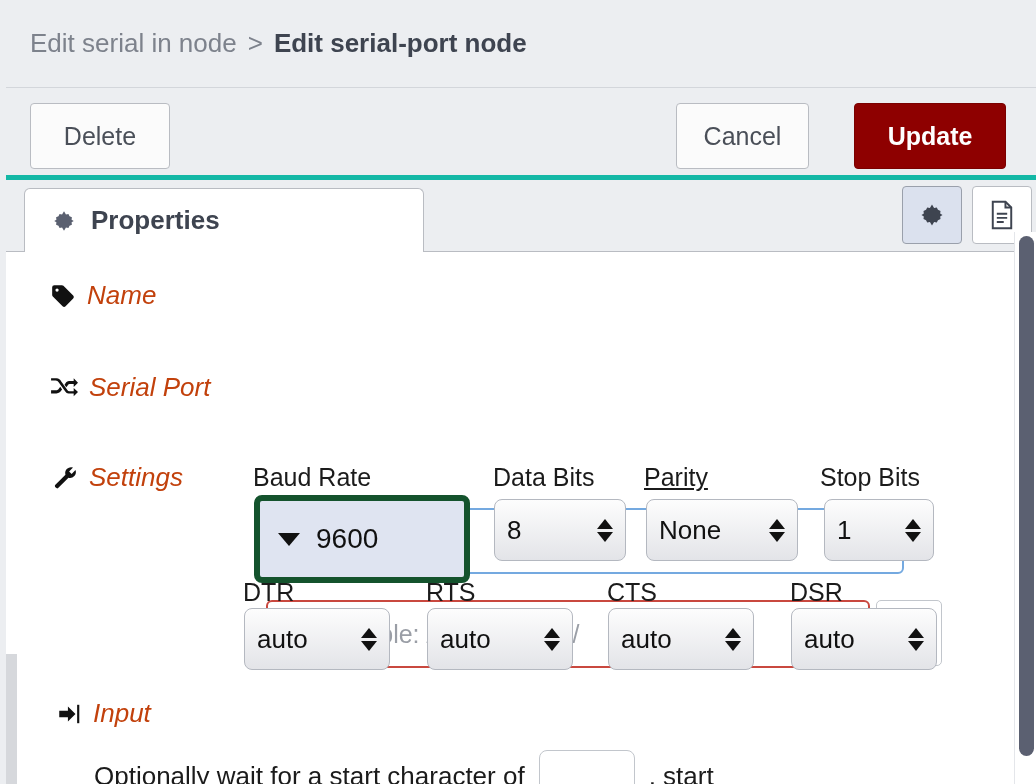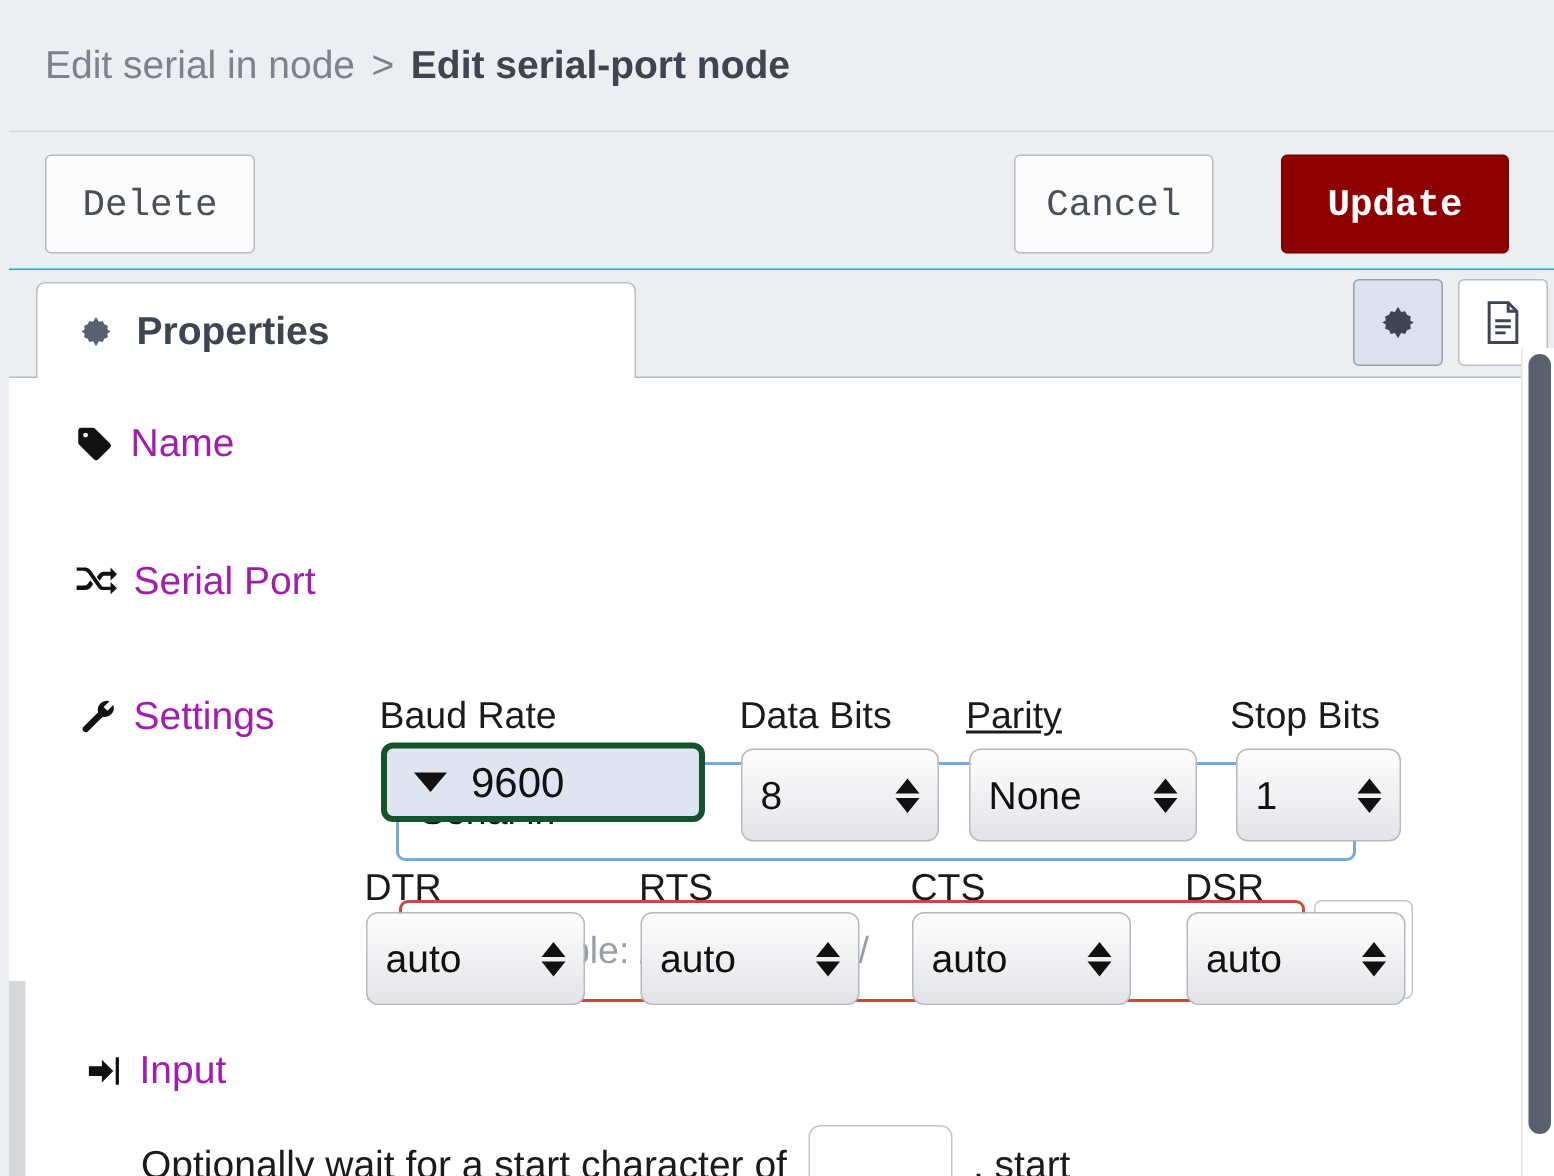--- a/index.html
+++ b/index.html
@@ -31,22 +31,21 @@
   }
   .crumb-prev { color: #7d828c; font-weight: 400; }
   .crumb-sep  { color: #7d828c; margin: 0 11px; font-weight: 400; }
   .crumb-cur  { color: #3e4450; font-weight: bold; }
 
   
   .btnbar {
     height: 92px;
     background: #eceef1;
     position: relative;
-    border-bottom: 1px solid #14b8a6;
-    font-family: Liberation Mono, monospace;
+    border-bottom: 5px solid #14b8a6;
   }
   .btn {
     position: absolute;
     display: flex; align-items: center; justify-content: center;
     border-radius: 4px;
     font-size: 25px;
     cursor: pointer;
     user-select: none;
   }
   .btn-delete {
@@ -101,23 +100,24 @@
     position: relative;
     height: 552px;
     background: #ffffff;
     padding: 0;
     overflow: hidden;
   }
   .row { position: absolute; display: flex; align-items: center; }
 
   .flabel {
     display: flex; align-items: center;
-    font-size: 26px; color: #a21caf;
+    font-size: 26px; color: #c2410c;
     gap: 11px;
     white-space: nowrap;
+    font-style: italic;
   }
 
   .textinput {
     border: 1px solid #c2c6cc;
     border-radius: 6px;
     background: #ffffff;
     font-size: 25px;
     color: #1b1b1b;
     padding: 0 14px;
     font-family: "Liberation Sans", sans-serif;
@@ -164,22 +164,22 @@
   .spinner i {
     display: block; width: 0; height: 0;
     border-left: 8px solid transparent;
     border-right: 8px solid transparent;
   }
   .spinner i.up   { border-bottom: 10px solid #111; }
   .spinner i.down { border-top: 10px solid #111; }
 
   .combo {
     position: absolute;
-    height: 53px;
-    border: 4px solid #14532d;
+    height: 88px;
+    border: 6px solid #14532d;
     border-radius: 8px;
     background: #dfe4f1;
     display: flex; align-items: center;
     gap: 16px;
     padding: 0 18px;
     font-size: 28px; color: #111111;
     cursor: pointer;
     user-select: none;
   }
   .caret-down {

